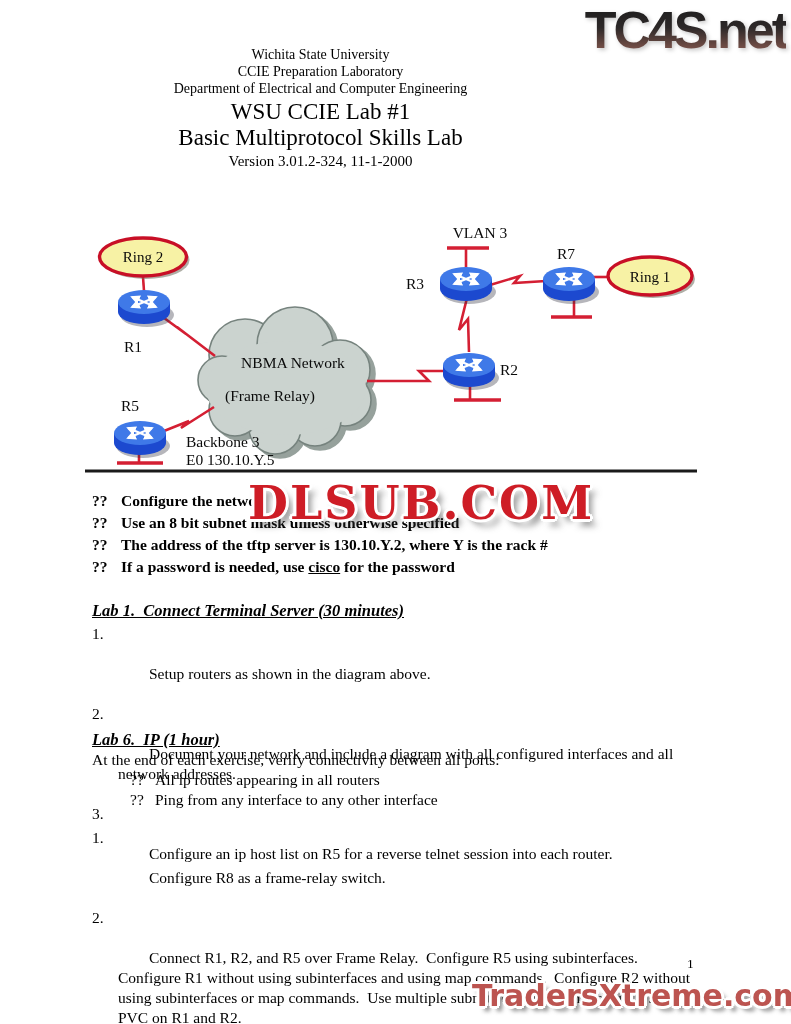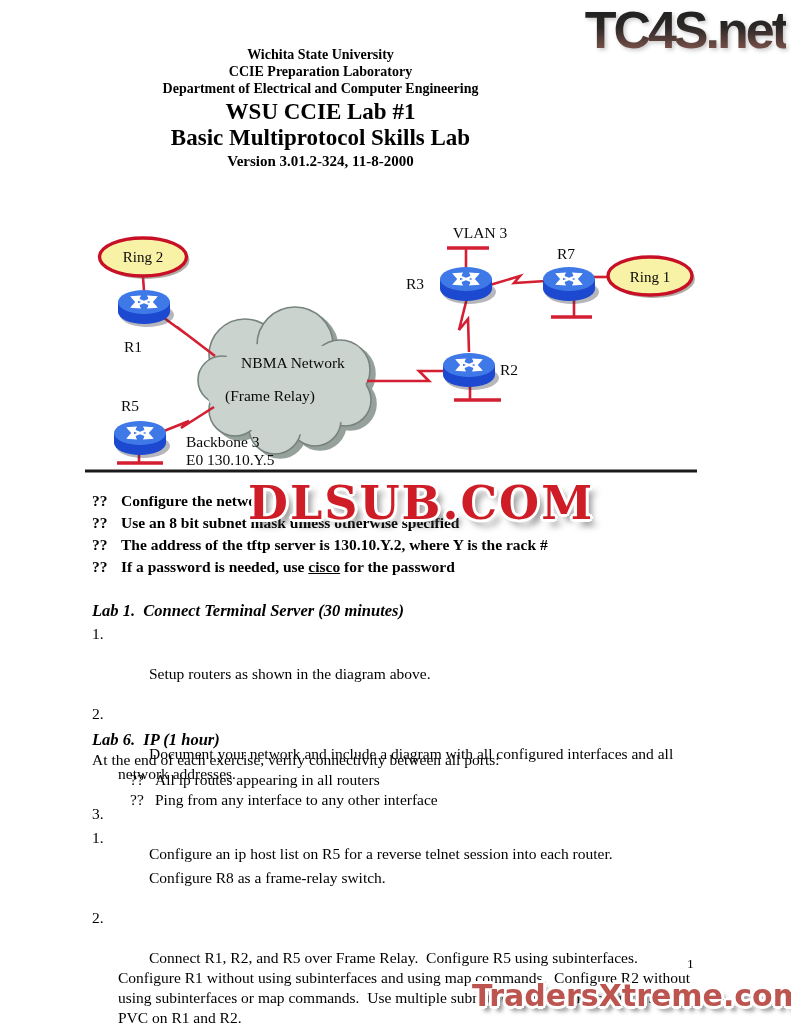--- a/index.html
+++ b/index.html
@@ -10,42 +10,42 @@
   
   .tc4s {
     position:absolute; top:4px; right:5px;
     font-family:"Liberation Sans", sans-serif; font-weight:bold;
     font-size:52px; letter-spacing:-3px; line-height:1;
     background:linear-gradient(180deg,#1d1d1d 0%,#2c2828 45%,#6f4c45 82%,#8d625a 100%);
     -webkit-background-clip:text; background-clip:text; color:transparent;
     filter:drop-shadow(2px 2px 2px #c9c9c9);
   }
   
-  .header { position:absolute; top:46px; left:0; width:641px; text-align:center; font-weight:bold; }
+  .header { position:absolute; top:46px; left:0; width:641px; text-align:center; font-weight:normal; }
   .org-line   { font-size:14px;  line-height:17px; }
   .title-block{ margin-top:2px; }
   .title-line { font-size:23px;  line-height:26px; }
   .version-line{ font-size:15px; line-height:20px; }
 
   .diagram-svg { position:absolute; left:0; top:213px; }
   .dtext  { font-family:"Liberation Serif", serif; font-size:15.5px; fill:#0a0a0a; }
   .dtext-ring { font-family:"Liberation Serif", serif; font-size:15px; fill:#0a0a0a; }
 
   
   .req { position:absolute; left:92px; top:490px; width:620px; font-weight:bold; font-size:15.5px; }
   .req-row { position:relative; display:flex; line-height:22px; white-space:pre-wrap; }
   .req-marker { width:29px; flex:none; font-weight:bold; }
   .peek { position:absolute; left:276px; top:0; }
   .und { text-decoration:underline; }
 
   
   .section { position:absolute; left:92px; width:618px; font-size:15.5px; }
   .lab1 { top:600px; } .lab2 { top:729px; } .lab2a { top:825px; }
   .lab-heading {
-    font-weight:bold; font-style:italic; 
+    font-weight:bold; font-style:italic; text-decoration:underline;
     font-size:16.5px; line-height:21px; white-space:pre-wrap;
   }
   .lab-heading-plain { font-weight:bold; font-style:italic; font-size:15.5px; line-height:19px; white-space:pre-wrap; }
   .intro-line { line-height:20px; }
   .num-list { margin:3px 0 0 0; padding:0; list-style:none; }
   .num-item { position:relative; padding-left:26px; line-height:20px; white-space:pre-wrap; }
   .num { position:absolute; left:0; top:0; }
   .sub-bullets { margin-top:0; }
   .sub-row { display:flex; line-height:20px; padding-left:38px; white-space:pre-wrap; }
   .sub-marker { width:25px; flex:none; }
@@ -79,21 +79,21 @@
 
   <div class="tc4s">TC4S.net</div>
 
   <div class="header">
     <div class="org-line">Wichita State University</div>
     <div class="org-line">CCIE Preparation Laboratory</div>
     <div class="org-line">Department of Electrical and Computer Engineering</div>
     <div class="title-block">
       <div class="title-line">WSU CCIE Lab #1</div>
       <div class="title-line">Basic Multiprotocol Skills Lab</div>
-      <div class="version-line">Version 3.01.2-324, 11-8-2000</div>
+      <div class="version-line">Version 3.01.2-324, 11-1-2000</div>
     </div>
   </div>
 
   <svg class="diagram-svg" width="791" height="262" viewBox="0 213 791 262">
     <defs>
       <marker id="ah" viewBox="0 0 10 10" refX="8" refY="5" markerWidth="4.2" markerHeight="4.2" orient="auto-start-reverse">
         <path d="M0,0 L10,5 L0,10 Z" fill="#ffffff"></path>
       </marker>
       <g id="router">
         <ellipse cx="3" cy="9" rx="27" ry="12" fill="rgba(45,45,60,0.35)"></ellipse>

